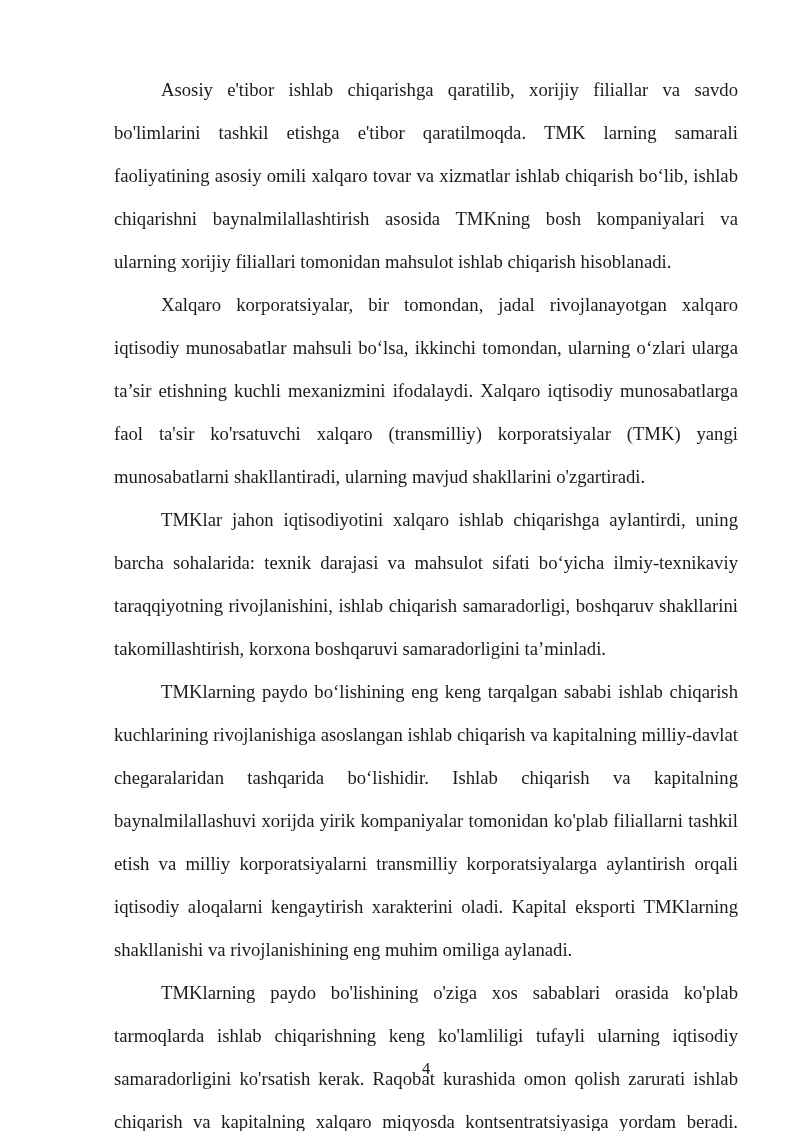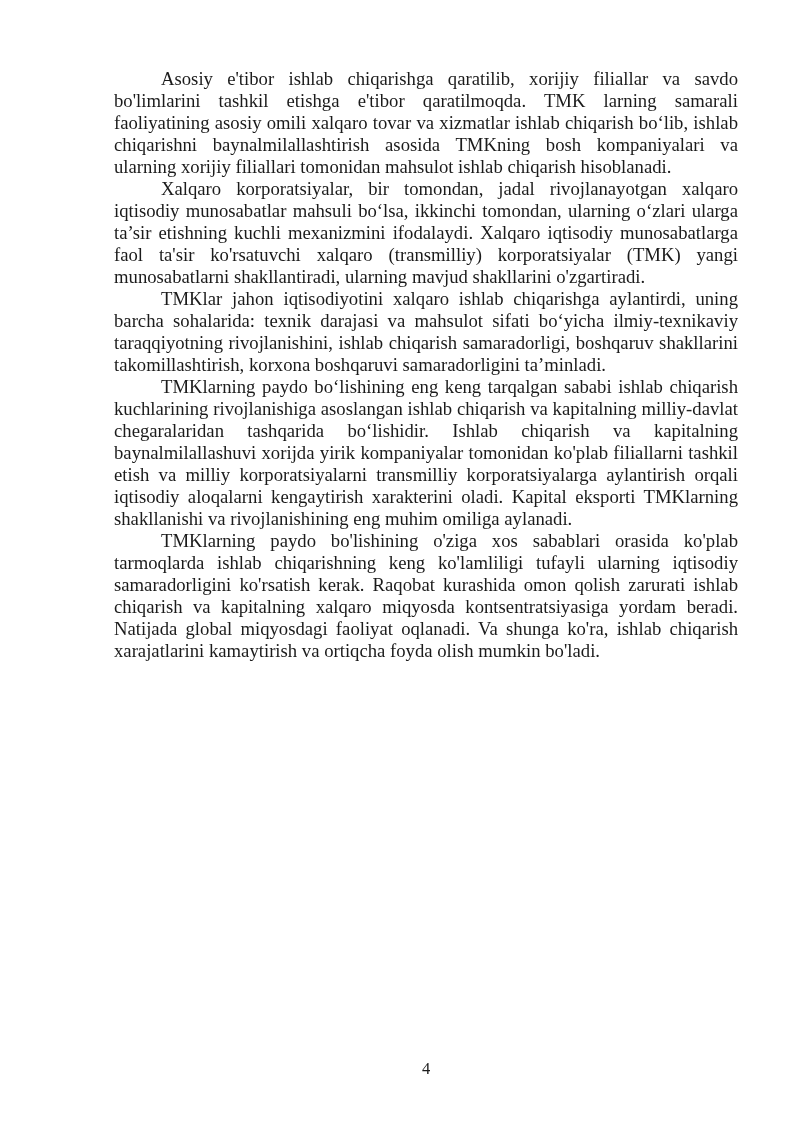--- a/index.html
+++ b/index.html
@@ -18,21 +18,21 @@
   }
   .text-block {
     position: absolute;
     left: 114px;
     top: 68px;
     width: 624px;
   }
   .para {
     margin: 0;
     font-size: 18.7px;
-    line-height: 22px;
+    line-height: 43px;
     text-align: justify;
     text-indent: 47px;
   }
   .para b {
     font-weight: bold;
   }
   .page-number {
     position: absolute;
     top: 1057px;
     left: 114px;

